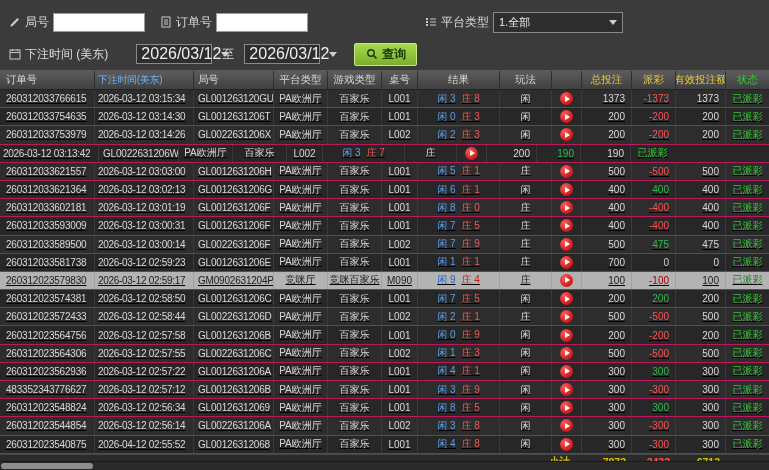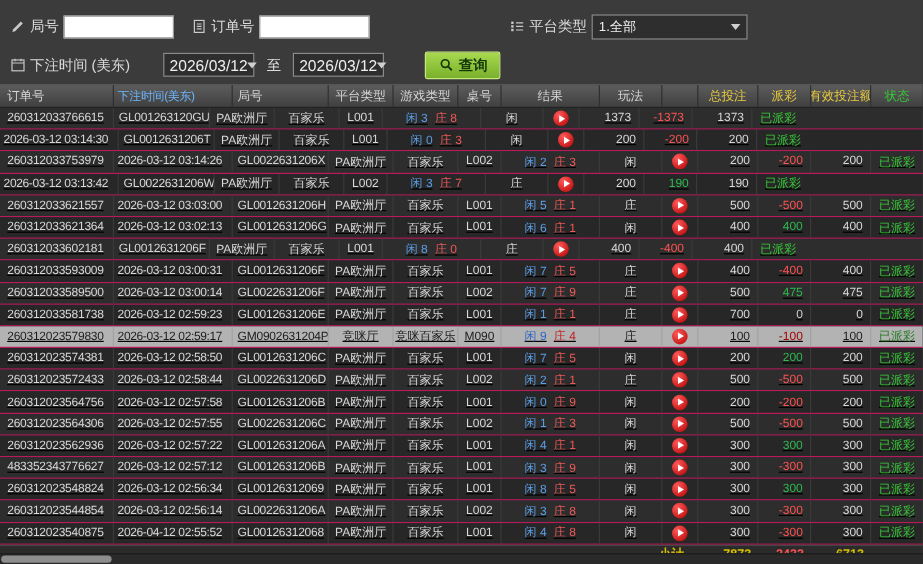--- a/index.html
+++ b/index.html
@@ -10,21 +10,21 @@
   
   .toolbar{height:70px;padding:6px 8px 0;box-sizing:border-box;}
   .trow{display:flex;align-items:center;height:32px;}
   .field{display:flex;align-items:center;gap:4px;}
   .tlabel{color:#dcdcdc;font-size:12px;white-space:nowrap;}
   .ticon{width:13px;height:13px;display:inline-flex;align-items:center;justify-content:center;}
   .tinput{width:84px;height:17px;border:1px solid #9a9a9a;background:#ffffff;font-size:11px;padding:0 3px;box-sizing:content-box;}
   .tselect{display:flex;align-items:center;justify-content:space-between;width:118px;height:19px;
            border:1px solid #8a8a8a;background:#2e2e2e;color:#eee;font-size:11px;padding:0 5px;cursor:pointer;}
   .dsel{display:flex;align-items:center;justify-content:space-between;width:66px;height:18px;
-        border:1px solid #8a8a8a;background:#2e2e2e;color:#eee;font-size:13px;padding:0 4px;cursor:pointer;}
+        border:1px solid #8a8a8a;background:#2e2e2e;color:#eee;font-size:16px;padding:0 4px;cursor:pointer;}
   .chev{width:0;height:0;border-left:4px solid transparent;border-right:4px solid transparent;border-top:5px solid #cfcfcf;}
   .to-label{color:#dcdcdc;font-size:12px;margin:0 10px;}
   .btn-search{display:flex;align-items:center;gap:4px;height:21px;padding:0 10px;margin-left:34px;
               background:linear-gradient(#a8d94e,#79b02c);border:1px solid #c6e87e;border-radius:2px;
               color:#15380a;font-size:12px;font-weight:bold;cursor:pointer;}
   .ml1{margin-left:14px;} .ml2{margin-left:116px;} .ml3{margin-left:28px;}
 
   
   .grid{border-top:1px solid #585858;border-bottom:1px solid #1f1f1f;}
   .hrow{display:flex;height:18px;background:linear-gradient(#5c5c5c,#404040);border-bottom:1px solid #232323;}
@@ -168,40 +168,42 @@
         <div class="hcell c-play">玩法</div>
         <div class="hcell c-action"></div>
         <div class="hcell c-total hdr-gold">总投注</div>
         <div class="hcell c-payout hdr-gold">派彩</div>
         <div class="hcell c-valid hdr-gold">有效投注额</div>
         <div class="hcell c-status">状态</div>
       </div>
     <div>
         <div class="row">
           <div class="cell c-order">260312033766615</div>
+          <div class="cell c-time">2026-03-12 03:15:34</div>
           <div class="cell c-round">GL001263120GU</div>
           <div class="cell c-platform">PA欧洲厅</div>
           <div class="cell c-game">百家乐</div>
           <div class="cell c-table">L001</div>
           <div class="cell c-result">
             <span class="res-p">闲 3</span>
             <span class="res-b">庄 8</span>
           </div>
           <div class="cell c-play">闲</div>
           <div class="cell c-action">
             <span class="action-btn">
               <span class="tri"></span>
             </span>
           </div>
           <div class="cell c-total num">1373</div>
           <div class="cell c-payout num neg">-1373</div>
           <div class="cell c-valid num">1373</div>
           <div class="cell c-status">已派彩</div>
         </div>
         <div class="row">
+          <div class="cell c-order">260312033754635</div>
           <div class="cell c-time">2026-03-12 03:14:30</div>
           <div class="cell c-round">GL0012631206T</div>
           <div class="cell c-platform">PA欧洲厅</div>
           <div class="cell c-game">百家乐</div>
           <div class="cell c-table">L001</div>
           <div class="cell c-result">
             <span class="res-p">闲 0</span>
             <span class="res-b">庄 3</span>
           </div>
           <div class="cell c-play">闲</div>
@@ -297,20 +299,21 @@
               <span class="tri"></span>
             </span>
           </div>
           <div class="cell c-total num">400</div>
           <div class="cell c-payout num pos">400</div>
           <div class="cell c-valid num">400</div>
           <div class="cell c-status">已派彩</div>
         </div>
         <div class="row">
           <div class="cell c-order">260312033602181</div>
+          <div class="cell c-time">2026-03-12 03:01:19</div>
           <div class="cell c-round">GL0012631206F</div>
           <div class="cell c-platform">PA欧洲厅</div>
           <div class="cell c-game">百家乐</div>
           <div class="cell c-table">L001</div>
           <div class="cell c-result">
             <span class="res-p">闲 8</span>
             <span class="res-b">庄 0</span>
           </div>
           <div class="cell c-play">庄</div>
           <div class="cell c-action">

